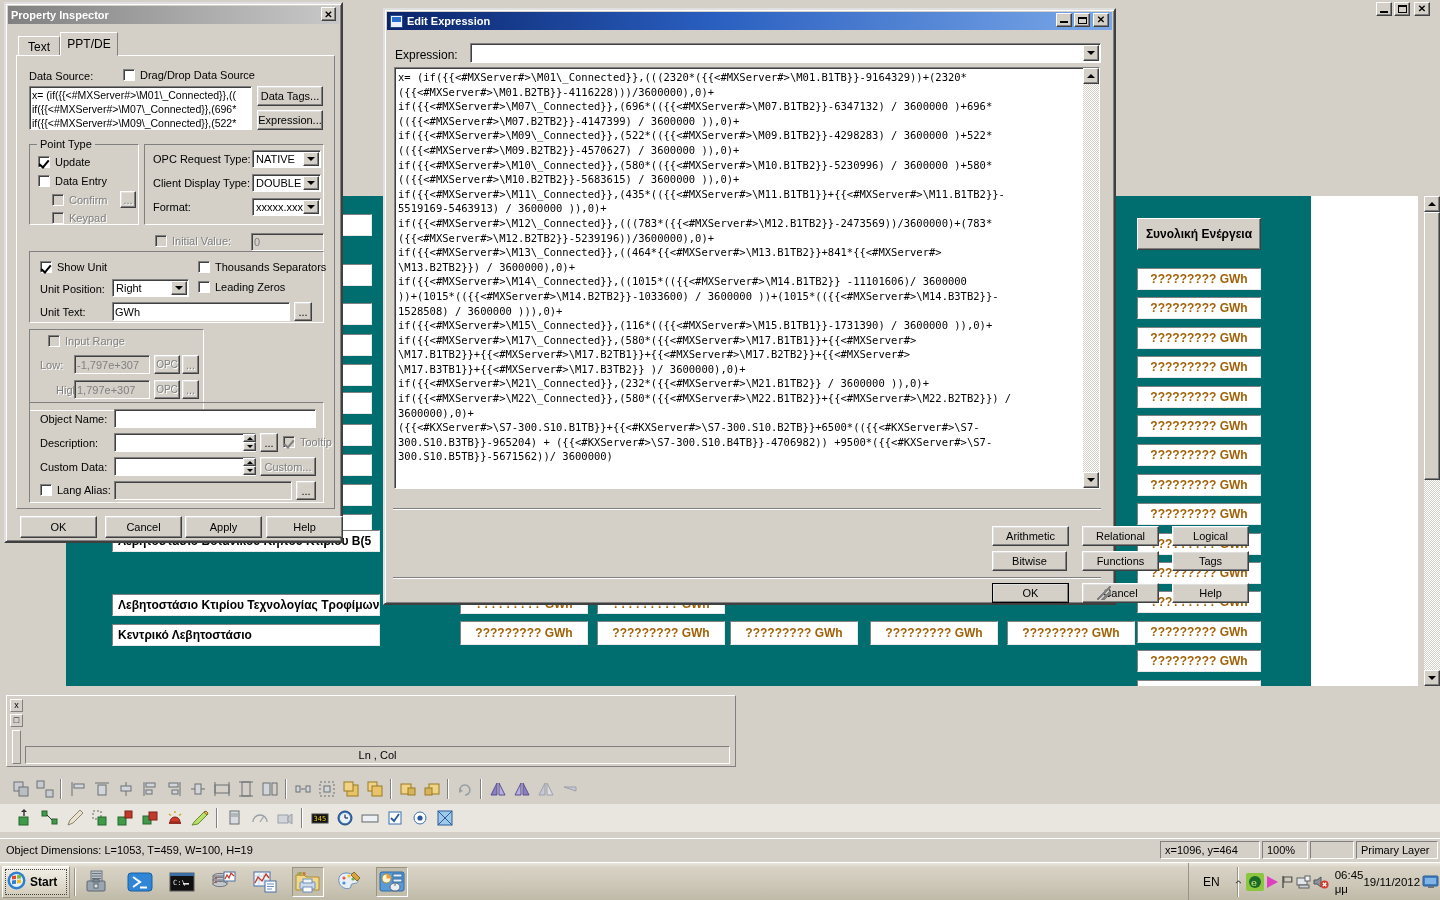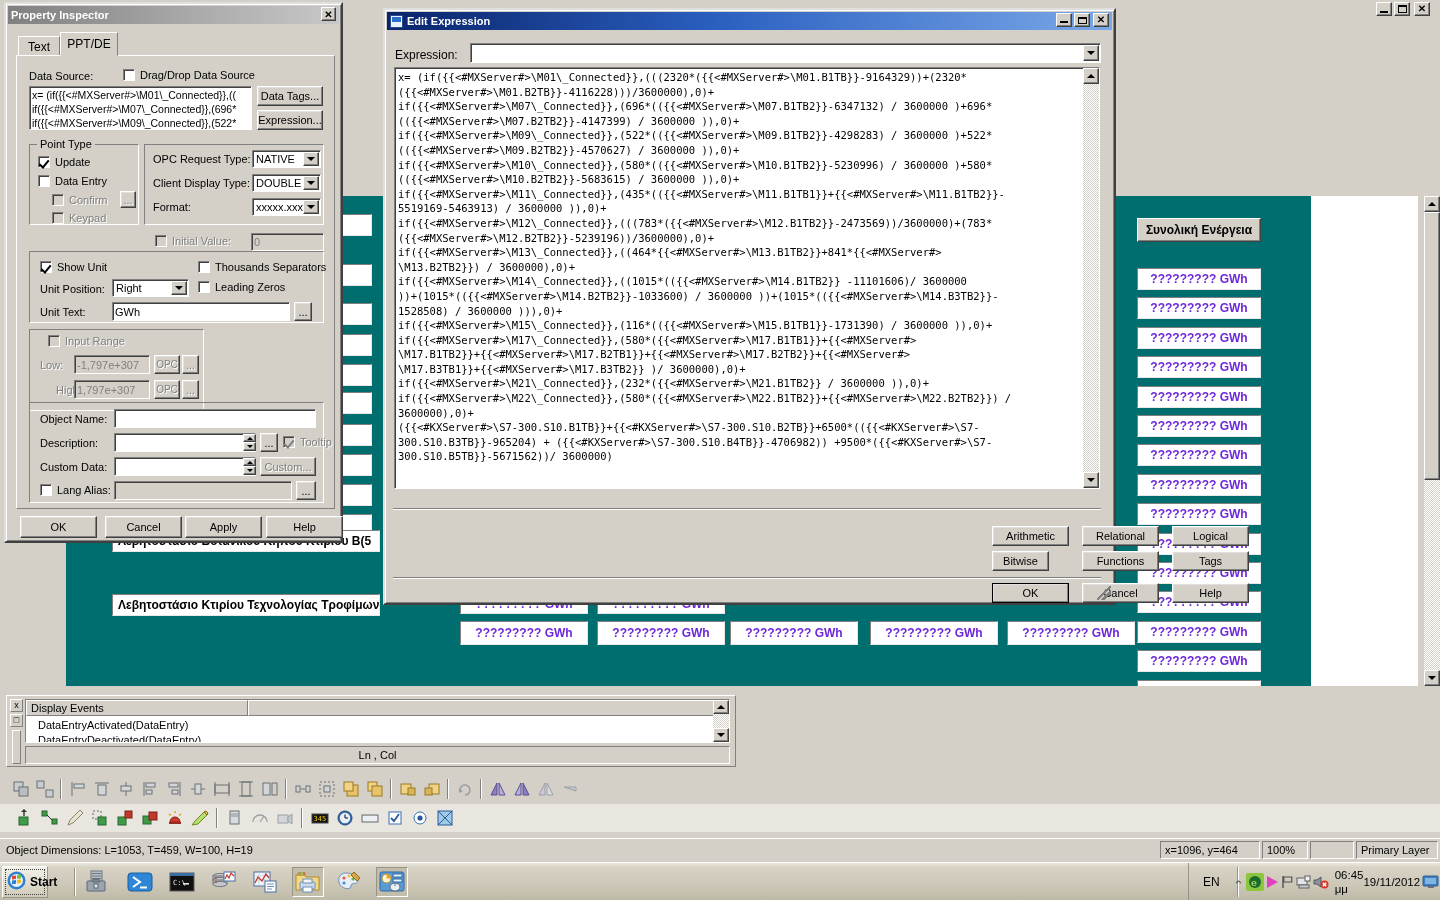--- a/index.html
+++ b/index.html
@@ -104,21 +104,21 @@
   .greek-lbl {
     position: absolute; background: #fff;
     border: 1px solid; border-color: #808080 #e8e8e8 #e8e8e8 #808080;
     font-size: 12px; font-weight: bold; color: #000;
     display: flex; align-items: center; padding-left: 5px;
     white-space: nowrap; overflow: hidden;
   }
   .gwh {
     position: absolute; background: #fff;
     border: 1px solid; border-color: #808080 #e8e8e8 #e8e8e8 #808080;
-    font-size: 12px; font-weight: bold; color: #6d28d9;
+    font-size: 12px; font-weight: bold; color: #a16207;
     display: flex; align-items: center; justify-content: center;
     white-space: nowrap;
   }
   .hdr-btn {
     position: absolute; background: #d4d0c8;
     border: 1px solid; border-color: #ffffff #404040 #404040 #ffffff;
     box-shadow: inset -1px -1px 0 #808080;
     font-size: 12px; font-weight: bold; color: #000;
     display: flex; align-items: center; justify-content: center;
     white-space: nowrap;
@@ -164,21 +164,21 @@
     white-space: nowrap;
   }
 
   
   #taskbar {
     position: absolute; left: 0; top: 862px; width: 1440px; height: 38px;
     background: linear-gradient(to bottom, #e9e6dc 0%, #d7d2c4 12%, #cdc7b8 60%, #bfb9a8 100%);
     border-top: 1px solid #ffffff;
   }
   #startbtn {
-    position: absolute; left: 2px; top: 3px; width: 46px; height: 32px;
+    position: absolute; left: 2px; top: 3px; width: 68px; height: 32px;
     background: linear-gradient(to bottom, #f3f1e9 0%, #e2ded0 50%, #cfc9b8 100%);
     border: 1px solid; border-color: #ffffff #9a9486 #9a9486 #ffffff;
     display: flex; align-items: center; gap: 3px; padding-left: 4px;
   }
   #startbtn .focus { position: absolute; left: 2px; top: 2px; right: 2px; bottom: 2px; border: 1px dotted #404040; }
   .tb-launch {
     position: absolute; top: 4px; width: 32px; height: 30px;
     display: flex; align-items: center; justify-content: center;
   }
   .tb-launch.pressed {
@@ -334,20 +334,23 @@
         <div class="greek-lbl" style="left:46px;top:318px;width:260px;height:22px;">
           <span>)</span>
         </div>
 
         <div class="greek-lbl" style="left:46px;top:334px;width:268px;height:22px;">
           <span>Λεβητοστάσιο Βοτανικού Κήπου Κτιρίου Β(5</span>
         </div>
         <div class="greek-lbl" style="left:46px;top:398px;width:268px;height:22px;">
           <span>Λεβητοστάσιο Κτιρίου Τεχνολογίας Τροφίμων(580,00)</span>
         </div>
+        <div class="greek-lbl" style="left:46px;top:428px;width:268px;height:22px;">
+          <span>Κεντρικό Λεβητοστάσιο</span>
+        </div>
 
         <div class="gwh" style="left:394px;top:398px;width:128px;height:20px;">
           <span>????????? GWh</span>
         </div>
         <div class="gwh" style="left:531px;top:398px;width:128px;height:20px;">
           <span>????????? GWh</span>
         </div>
 
         <div class="gwh" style="left:394px;top:425px;width:128px;height:24px;">
           <span>????????? GWh</span>
@@ -358,21 +361,21 @@
         <div class="gwh" style="left:664px;top:425px;width:128px;height:24px;">
           <span>????????? GWh</span>
         </div>
         <div class="gwh" style="left:804px;top:425px;width:128px;height:24px;">
           <span>????????? GWh</span>
         </div>
         <div class="gwh" style="left:941px;top:425px;width:128px;height:24px;">
           <span>????????? GWh</span>
         </div>
 
-        <div class="hdr-btn" style="left:1071px;top:22px;width:124px;height:24px;">
+        <div class="hdr-btn" style="left:1071px;top:22px;width:124px;height:32px;">
           <span>Συνολική Ενέργεια</span>
         </div>
         <div id="right-gwh-column">
             <div class="gwh" style="left:1071px;top:72px;width:124px;height:22px;">
               <span>????????? GWh</span>
             </div>
             <div class="gwh" style="left:1071px;top:101px;width:124px;height:22px;">
               <span>????????? GWh</span>
             </div>
             <div class="gwh" style="left:1071px;top:131px;width:124px;height:22px;">
@@ -433,41 +436,20 @@
 
     <div id="events">
       <div style="position:absolute;left:3px;top:3px;width:13px;height:13px;" class="outset">
         <span style="font-size:9px;display:block;text-align:center;line-height:11px;">x</span>
       </div>
       <div style="position:absolute;left:3px;top:18px;width:13px;height:13px;" class="outset">
         <span style="font-size:9px;display:block;text-align:center;line-height:11px;">□</span>
       </div>
       <div style="position:absolute;left:5px;top:34px;width:9px;height:34px;" class="outset"></div>
 
-      <div id="ev-list">
-        <div class="ev-hdr" style="left:0;width:222px;">
-          <span>Display Events</span>
-        </div>
-        <div class="ev-hdr" style="left:222px;width:466px;"></div>
-        <div class="ev-row" style="top:19px;">
-          <span>DataEntryActivated(DataEntry)</span>
-        </div>
-        <div class="ev-row" style="top:34px;">
-          <span>DataEntryDeactivated(DataEntry)</span>
-        </div>
-        <div class="vsb" style="right:0;top:0;height:42px;">
-          <div class="arrow-btn" style="top:0;height:14px;">
-              <div class="tri-u"></div>
-            </div>
-          <div class="track" style="top:14px;bottom:14px;"></div>
-          <div class="arrow-btn" style="bottom:0;height:14px;">
-              <div class="tri-d"></div>
-            </div>
-        </div>
-      </div>
 
       <div id="lncol">
         <span>Ln , Col</span>
       </div>
     </div>
 
     <div class="tbrow" style="left:0;top:775px;width:1440px;">
       <div id="tb-align">
           <div class="tbitem" style="left: 10px;">
             <svg width="18" height="18">
@@ -1054,21 +1036,21 @@
 
     <div class="btn" style="left:607px;top:516px;width:77px;height:20px;">
       <span>Arithmetic</span>
     </div>
     <div class="btn" style="left:697px;top:516px;width:77px;height:20px;">
       <span>Relational</span>
     </div>
     <div class="btn" style="left:787px;top:516px;width:77px;height:20px;">
       <span>Logical</span>
     </div>
-    <div class="btn" style="left:607px;top:541px;width:57px;height:20px;">
+    <div class="btn" style="left:607px;top:541px;width:75px;height:20px;">
       <span>Bitwise</span>
     </div>
     <div class="btn" style="left:697px;top:541px;width:77px;height:20px;">
       <span>Functions</span>
     </div>
     <div class="btn" style="left:787px;top:541px;width:77px;height:20px;">
       <span>Tags</span>
     </div>
 
     <div style="position:absolute;left:8px;top:567px;width:708px;height:2px;border-top:1px solid #808080;border-bottom:1px solid #ffffff;"></div>

